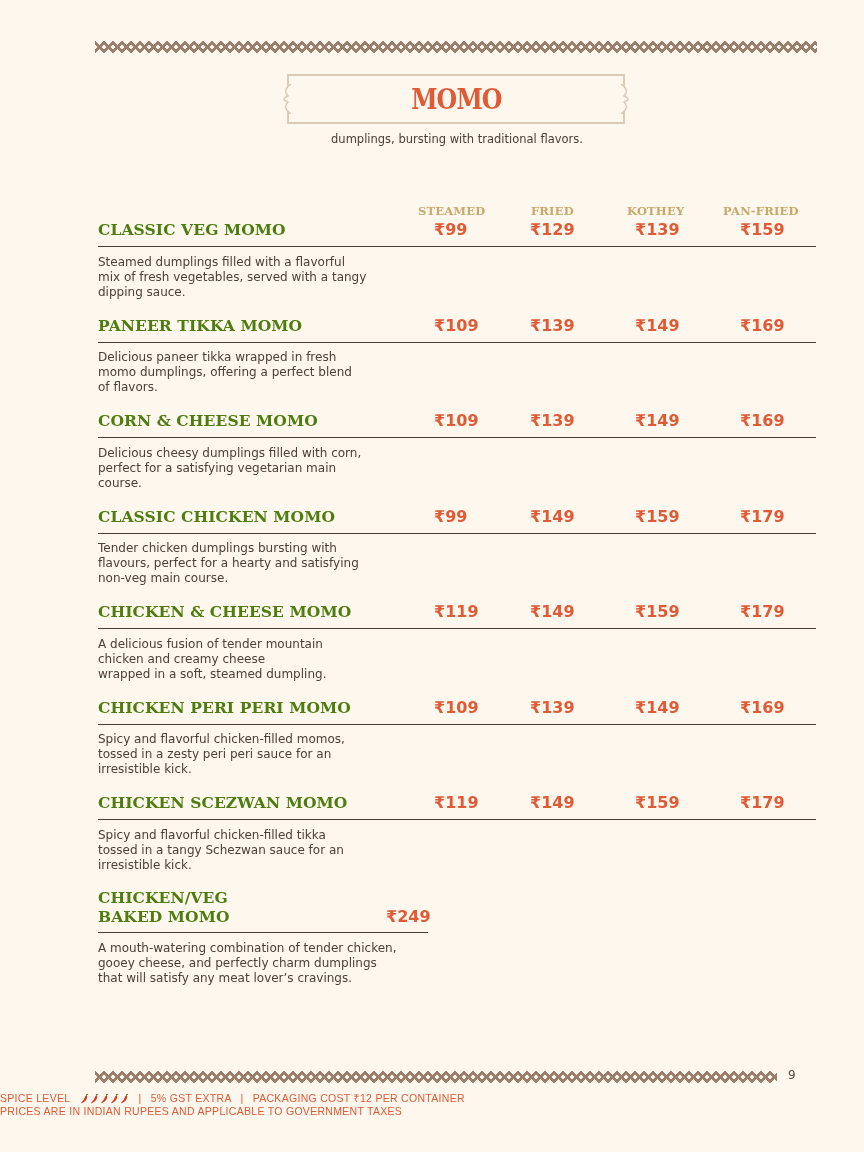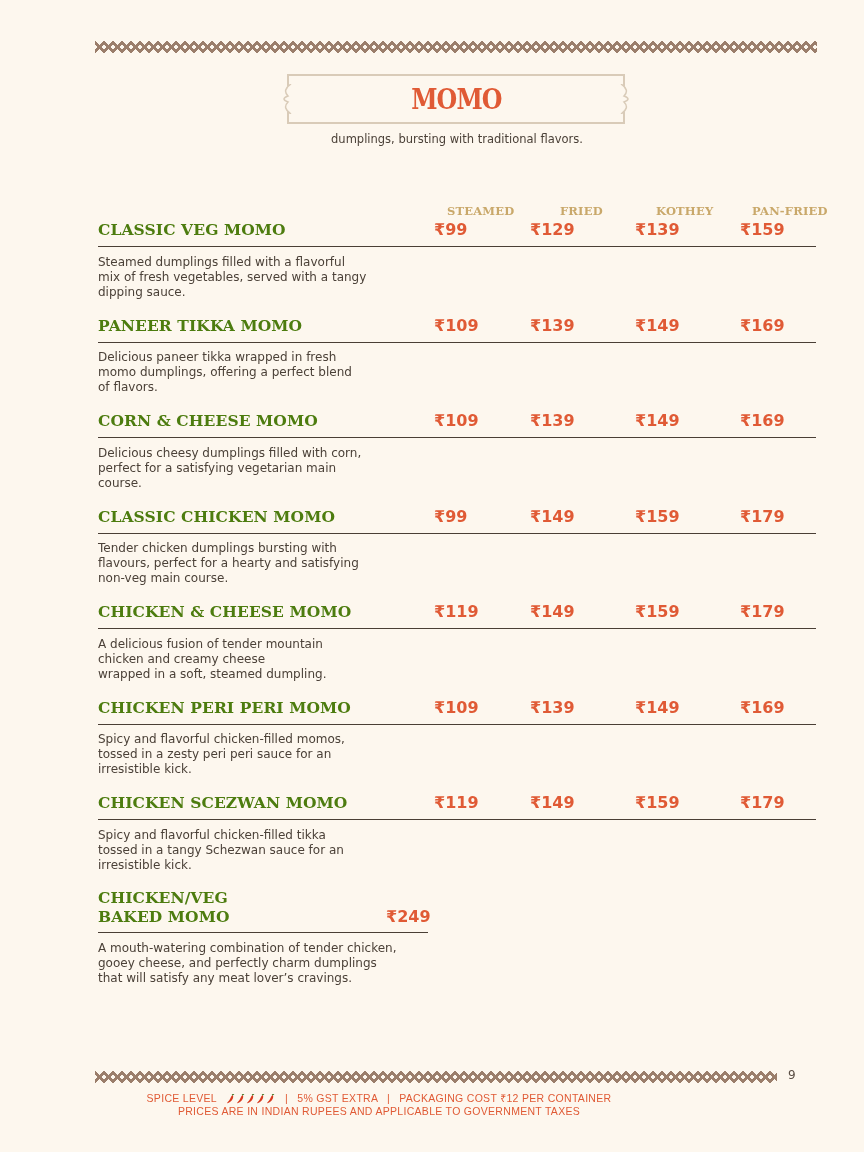--- a/index.html
+++ b/index.html
@@ -56,21 +56,20 @@
     line-height: 15px;
     color: #4B4138;
   }
   .col-head {
     position: absolute; top: 204px;
     font-family: "DejaVu Serif", serif;
     font-weight: bold;
     font-size: 11.5px;
     color: #C9A86A;
     letter-spacing: 0.2px;
-    margin-left: 29px;
   }
   .item-name {
     position: absolute; left: 98px;
     font-family: "DejaVu Serif", serif;
     font-weight: bold;
     font-size: 15.5px;
     color: #4d7c0f;
     letter-spacing: 0.1px;
     line-height: 19px;
   }
@@ -91,21 +90,21 @@
     line-height: 15px;
     color: #4B4138;
     width: 290px;
   }
   .page-number {
     position: absolute; left: 788px; top: 1068px;
     font-size: 12px; color: #5A4E44;
   }
   .footer {
     position: absolute; left: 0; width: 758px;
-    text-align: center;
+    text-align: left;
     font-family: "Liberation Sans", sans-serif;
     font-size: 10.5px;
     color: #E05A35;
     letter-spacing: 0.3px;
   }
   .chili { display: inline-block; vertical-align: middle; margin: 0 0.5px; }
 </style>
 </head>
 <body>
 

